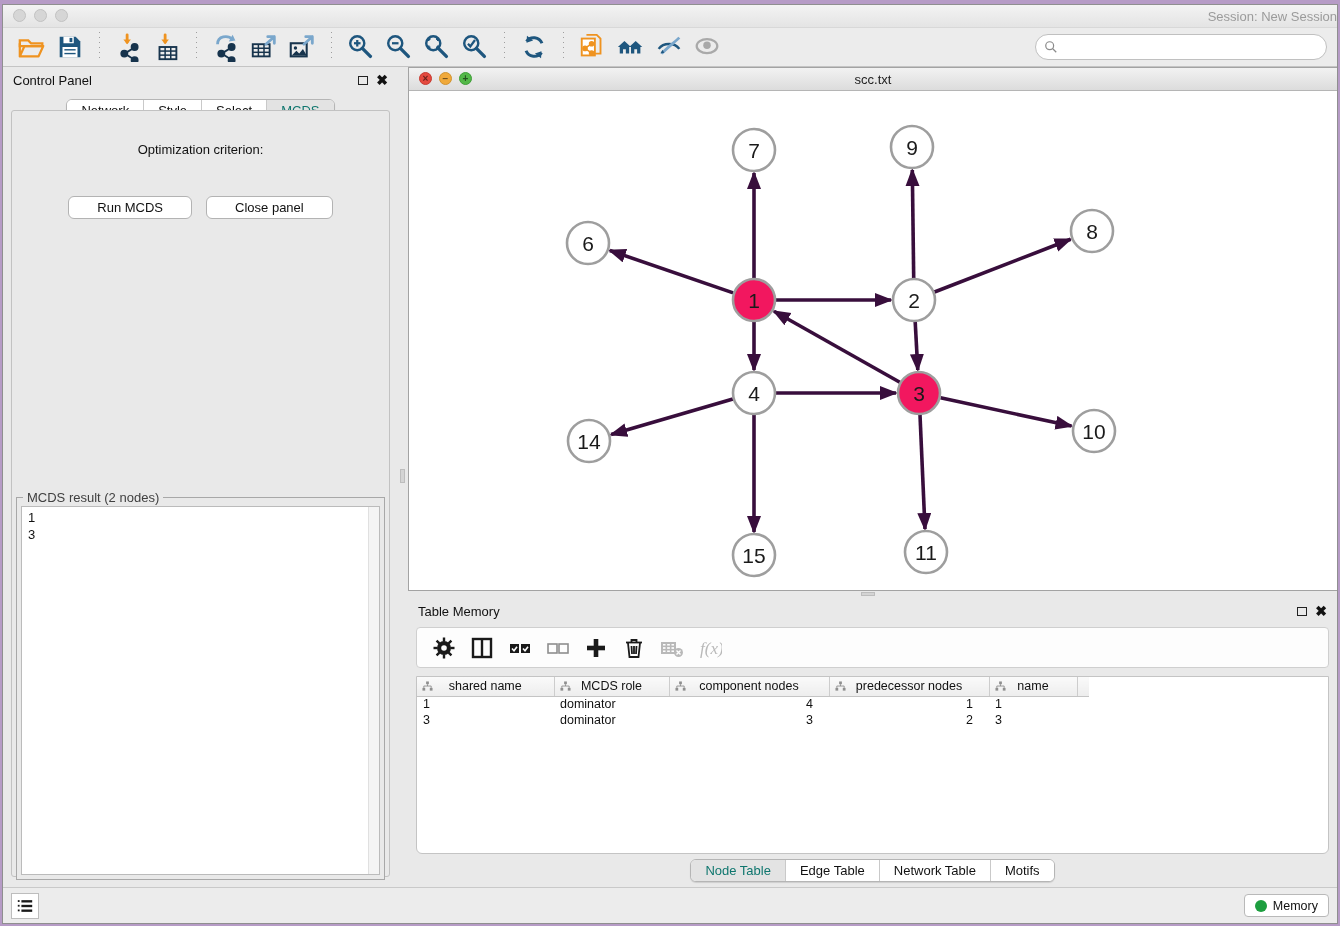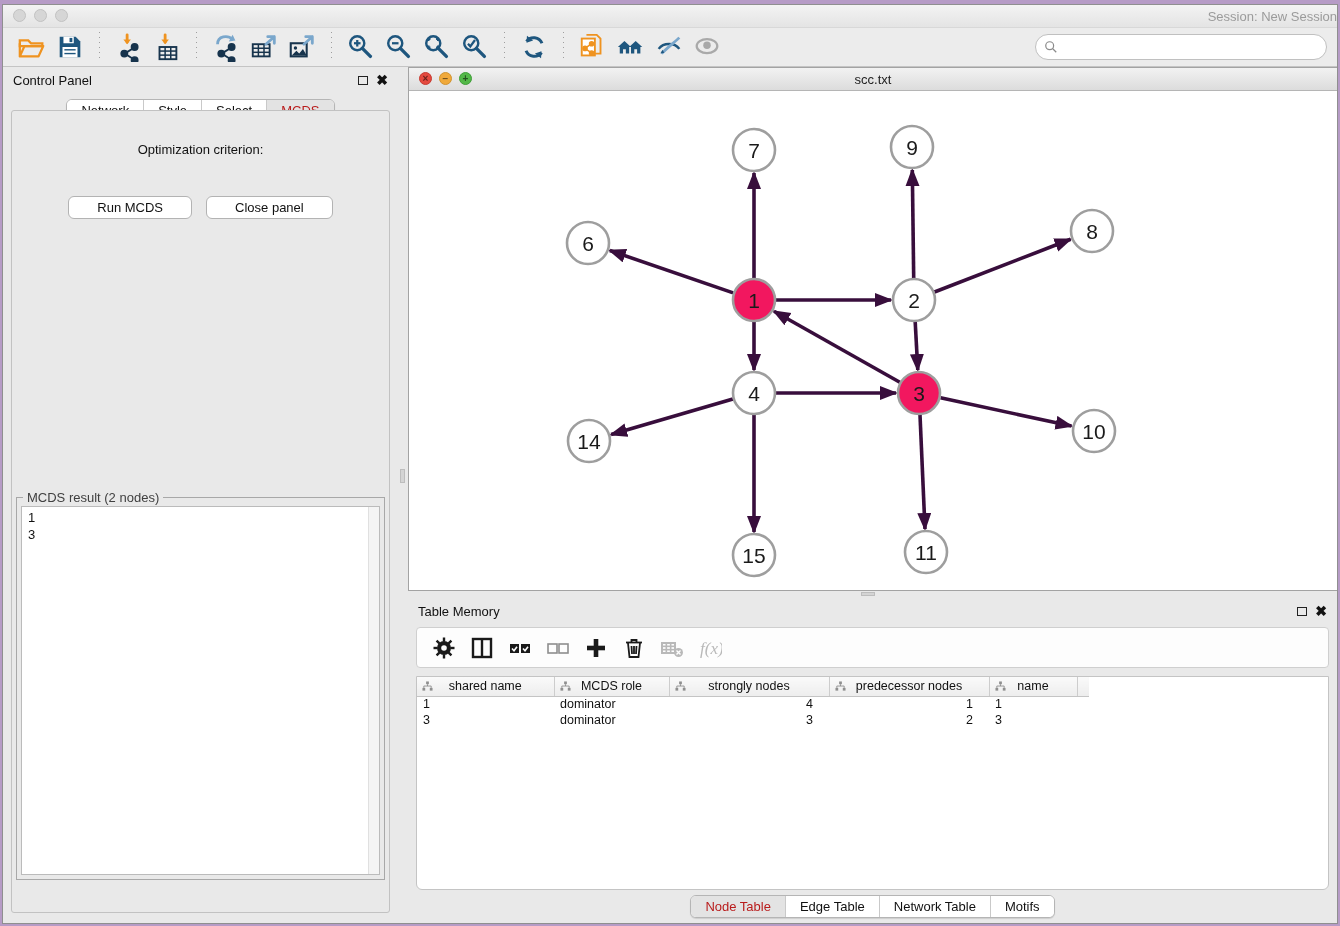--- a/index.html
+++ b/index.html
@@ -36,21 +36,21 @@
   .cpanel { width:395px; position:relative; background:#e9e9e9; }
   .panel-hdr { height:26px; display:flex; align-items:center; padding:0 10px; font-size:13px; color:#111;gap:32px; }
   .panel-hdr .ph-btns { margin-left:auto; display:flex; gap:8px; align-items:center; }
   .float-glyph { width:10px; height:9px; border:1.5px solid #222; display:inline-block; }
   .close-glyph { font-size:14px; font-weight:bold; color:#111; line-height:10px; }
   .tabsrow { position:absolute; top:32px; left:0; right:0; display:flex; justify-content:center; }
   .tabgrp { display:flex; border:1px solid #b5b5b5; border-radius:6px; overflow:hidden; background:#fff;
             box-shadow:0 1px 1px rgba(0,0,0,.12); }
   .tab { padding:3px 14px; font-size:13px; color:#111; background:#fff; border-right:1px solid #c9c9c9; cursor:default; }
   .tab:last-child { border-right:none; }
-  .tab.sel { background:#e3e3e3; color:#b91c1c; }
+  .tab.sel { background:#e3e3e3; color:#0f766e; }
   .cbody { position:absolute; left:8px; right:8px; top:43px; bottom:10px; border:1px solid #c2c2c2;
            border-radius:3px; background:#e9e9e9; }
   .optlabel { position:absolute; top:31px; width:100%; text-align:center; font-size:13px; color:#111; }
   .optselect { position:absolute; top:51px; left:37px; width:308px; height:24px; background:#fff;
                border:1px solid #b3b3b3; border-radius:6px; display:flex; align-items:center;
                font-size:13px; padding:0 8px; color:#111; }
   .optselect .spin { margin-left:auto; display:flex; flex-direction:column; line-height:5px; font-size:8px; color:#444; }
   .btnrow { position:absolute; top:85px; width:100%; display:flex; justify-content:center; gap:14px; }
   .pbtn { min-width:92px; height:23px; background:#fff; border:1px solid #b3b3b3; border-radius:6px;
           font-size:13px; color:#111; display:flex; align-items:center; justify-content:center; padding:0 28px;
@@ -526,21 +526,21 @@
                       </g>
     <path d="M6 3.5 v2 M2 7.5 v-2 h8 v2" stroke="#8f8f8f" stroke-width="1" fill="none"></path>
                     </svg><span>MCDS role</span></th>
                   <th style="width:160px"><svg class="sorticon" width="11" height="11" viewBox="0 0 12 12">
     <g fill="#8f8f8f">
                         <rect x="4.5" y="0.5" width="3" height="3"></rect>
                         <rect x="0.5" y="7.5" width="3" height="3"></rect>
     <rect x="8.5" y="7.5" width="3" height="3"></rect>
                       </g>
     <path d="M6 3.5 v2 M2 7.5 v-2 h8 v2" stroke="#8f8f8f" stroke-width="1" fill="none"></path>
-                    </svg><span>strongly nodes</span></th>
+                    </svg><span>component nodes</span></th>
                   <th style="width:160px"><svg class="sorticon" width="11" height="11" viewBox="0 0 12 12">
     <g fill="#8f8f8f">
                         <rect x="4.5" y="0.5" width="3" height="3"></rect>
                         <rect x="0.5" y="7.5" width="3" height="3"></rect>
     <rect x="8.5" y="7.5" width="3" height="3"></rect>
                       </g>
     <path d="M6 3.5 v2 M2 7.5 v-2 h8 v2" stroke="#8f8f8f" stroke-width="1" fill="none"></path>
                     </svg><span>predecessor nodes</span></th>
                   <th style="width:88px"><svg class="sorticon" width="11" height="11" viewBox="0 0 12 12">
     <g fill="#8f8f8f">
@@ -576,13 +576,31 @@
               <div class="tab sel">Node Table</div>
               <div class="tab">Edge Table</div>
               <div class="tab">Network Table</div>
               <div class="tab">Motifs</div>
             </div>
         </div>
       </div>
     </div>
   </div>
 
+  <div class="statusbar">
+    <div class="listbtn">
+      <svg viewBox="0 0 20 20" width="18" height="18">
+        <g fill="#1a1a1a">
+          <rect x="2" y="3.5" width="2" height="2"></rect>
+            <rect x="6" y="3.5" width="12" height="2.6"></rect>
+          <rect x="2" y="8.7" width="2" height="2"></rect>
+            <rect x="6" y="8.7" width="12" height="2.6"></rect>
+          <rect x="2" y="13.9" width="2" height="2"></rect>
+            <rect x="6" y="13.9" width="12" height="2.6"></rect>
+        </g>
+      </svg>
+    </div>
+    <div class="membtn">
+      <span class="greendot"></span>
+      <span>Memory</span>
+    </div>
+  </div>
 </div>
 
 </body></html>

